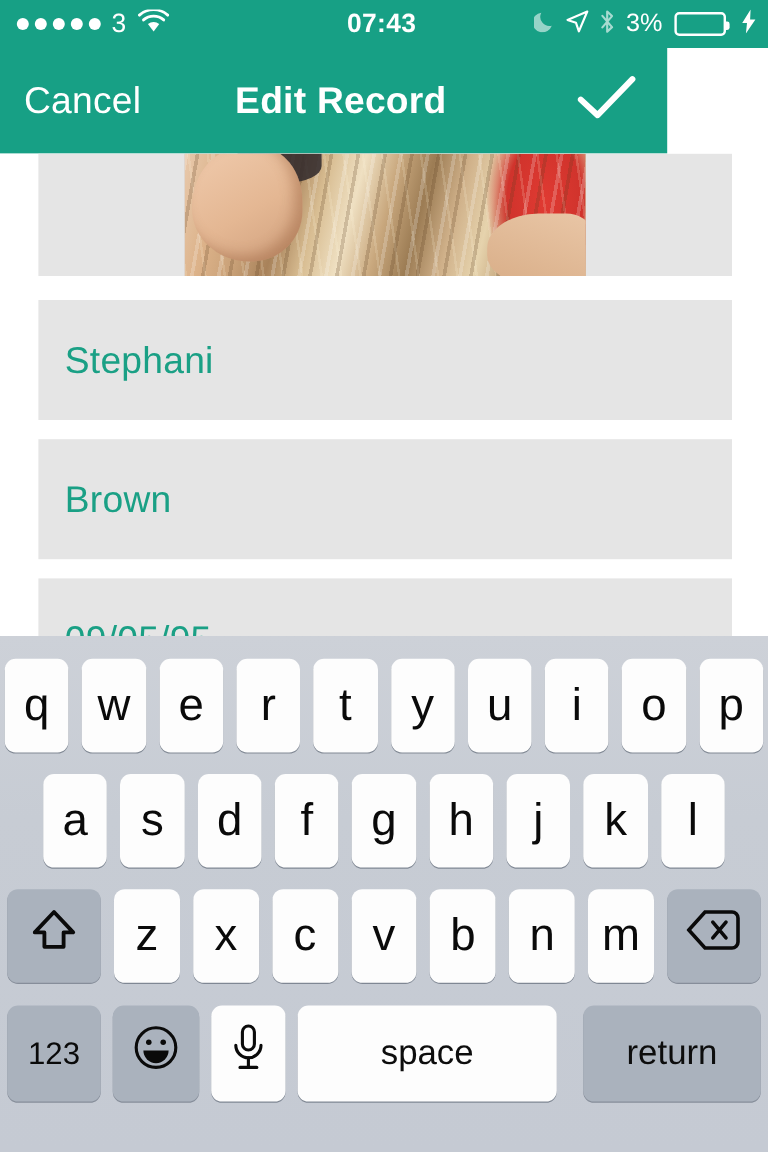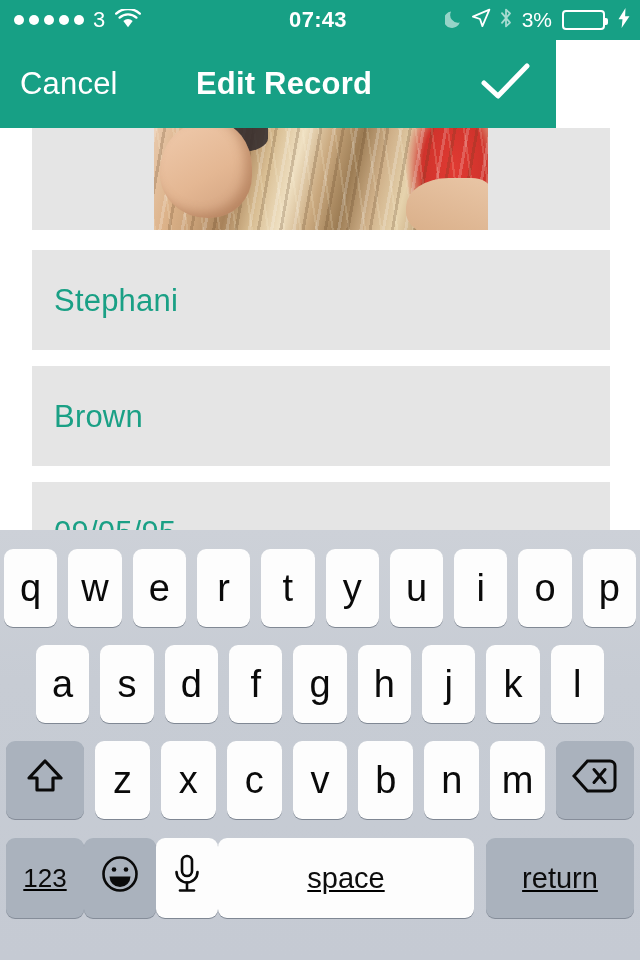--- a/index.html
+++ b/index.html
@@ -262,21 +262,21 @@
     display: flex;
     align-items: center;
     justify-content: center;
     width: 640px;
     height: 96px;
     box-sizing: border-box;
   }
   .krow.r1 { padding: 0 4px; gap: 11px; }
   .krow.r2 { padding: 0 36px; gap: 11px; }
   .krow.r3 { padding: 0 6px; gap: 11px; }
-  .krow.r4 { padding: 0 6px; height: 100px; text-decoration: underline; }
+  .krow.r4 { padding: 0 6px; gap: 10px; height: 100px; }
 
   .key {
     background: #fdfdfd;
     border-radius: 9px;
     box-shadow: 0 1px 0 rgba(70,80,95,0.55);
     display: flex;
     align-items: center;
     justify-content: center;
     font-size: 38px;
     color: #0a0a0a;

